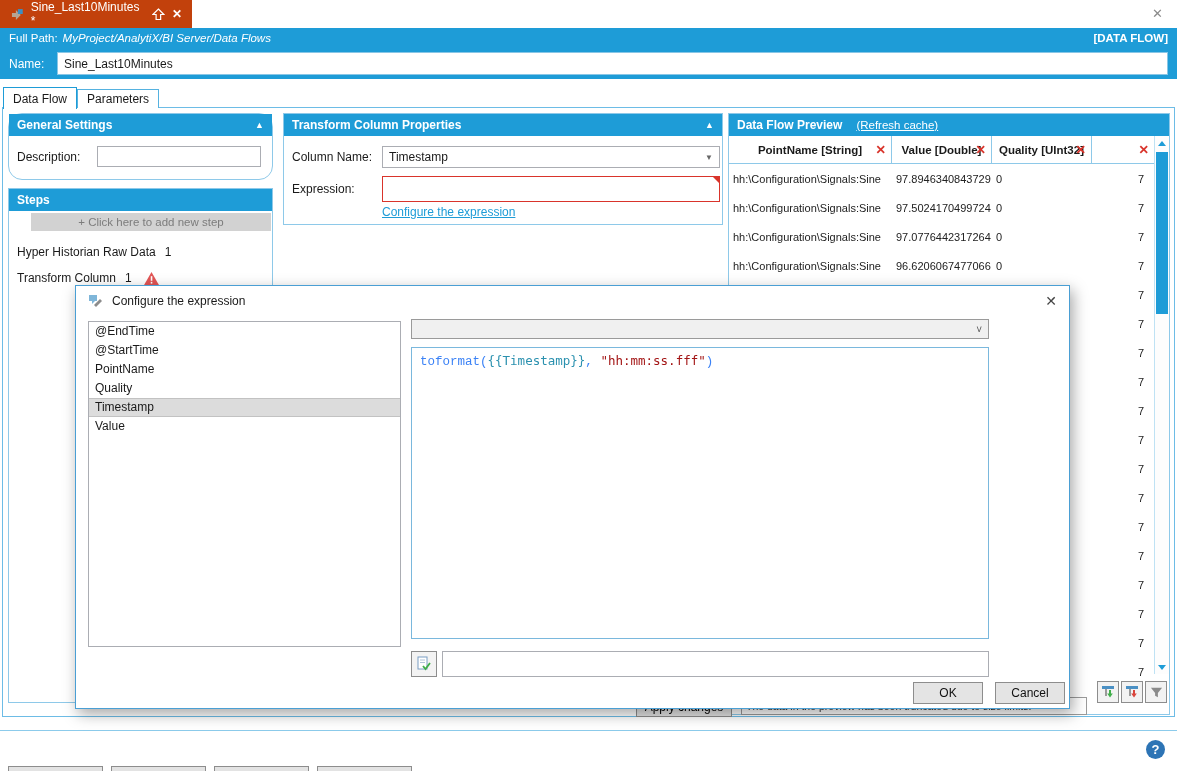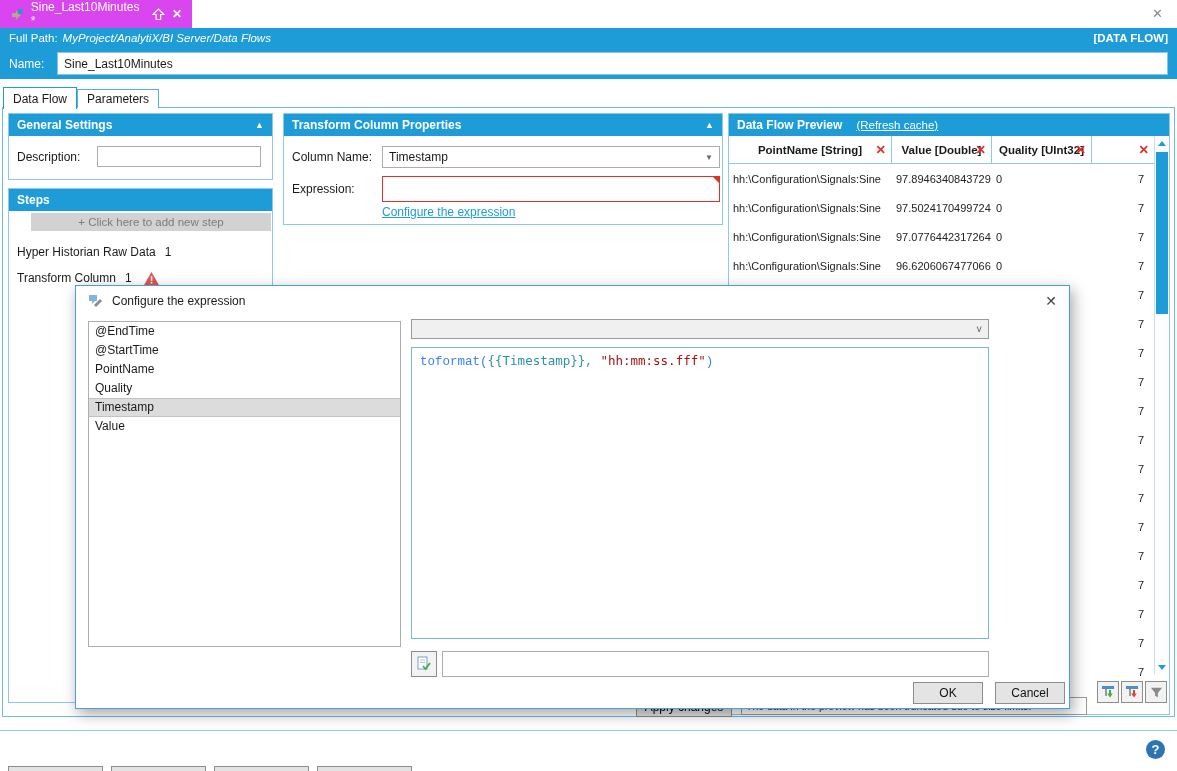--- a/index.html
+++ b/index.html
@@ -1,21 +1,21 @@
 <!DOCTYPE html>
 <html><head>
 <meta charset="utf-8">
 <style>
   * { box-sizing: border-box; margin: 0; padding: 0; }
   body { font-family: "Liberation Sans", sans-serif; background: #fff; }
   #window { position: relative; width: 1177px; height: 771px; background: #fff; overflow: hidden; font-size: 12px; color: #1a1a1a; }
 
   
   .tabbar { position: absolute; left: 0; top: 0; width: 100%; height: 28px; background: #fff; }
-  .doc-tab { position: absolute; left: 0; top: 0; height: 28px; width: 192px; background: #d946ef; color: #fff; display: flex; align-items: center; gap: 7px; padding: 0 10px; cursor: default; }
+  .doc-tab { position: absolute; left: 0; top: 0; height: 28px; width: 192px; background: #c2410c; color: #fff; display: flex; align-items: center; gap: 7px; padding: 0 10px; cursor: default; }
   .doc-tab .t-title { font-size: 12px; }
   .tab-close, .up-icon { color: #fff; font-size: 12px; font-weight: bold; cursor: pointer; line-height: 1; }
   .win-close { position: absolute; right: 14px; top: 6px; color: #8a8a8a; font-size: 13px; cursor: pointer; }
 
   
   .pathbar { position: absolute; left: 0; top: 28px; width: 100%; height: 20px; background: #1e9cd7; color: #fff; display: flex; align-items: center; padding: 0 9px; font-size: 11.5px; gap: 5px; }
   .pathbar .pval { font-style: italic; }
   .doctype { margin-left: auto; font-weight: bold; }
   .namebar { position: absolute; left: 0; top: 48px; width: 100%; height: 31px; background: #1e9cd7; color: #fff; display: flex; align-items: center; padding: 0 9px; }
   .namebar label { width: 48px; }
@@ -27,21 +27,21 @@
   .tab.active { height: 22px; padding-top: 4px; border-color: #1e9cd7; margin-bottom: -1px; background: #fff; }
 
   .content-frame { position: absolute; left: 2px; top: 107px; width: 1173px; height: 610px; border: 1px solid #6dbce6; }
   .footsep { position: absolute; left: 0; top: 730px; width: 100%; height: 1px; background: #8ccbeb; }
 
   
   .panel { position: absolute; background: #fff; border: 1px solid #8ec9e9; }
   .phead { height: 22px; background: #1e9cd7; color: #fff; font-weight: bold; display: flex; align-items: center; padding: 0 8px; font-size: 12px; }
   .phead .collapse { margin-left: auto; font-size: 9px; cursor: pointer; }
 
-  #gs-panel { left: 8px; top: 113px; width: 265px; height: 67px; }
+  #gs-panel { left: 8px; top: 113px; width: 265px; height: 67px; border-radius: 14px; }
   .gs-row { position: relative; height: 44px; }
   .gs-row label { position: absolute; left: 8px; top: 14px; }
   .gs-row input { position: absolute; left: 88px; top: 10px; width: 164px; height: 21px; border: 1px solid #abadb3; padding: 0 4px; font-family: inherit; font-size: 12px; }
 
   #steps-panel { left: 8px; top: 188px; width: 265px; height: 515px; }
   .add-step { position: absolute; left: 22px; right: 1px; top: 24px; height: 18px; background: #d2d2d2; color: #7c7c7c; text-align: center; font-size: 11.5px; line-height: 18px; cursor: pointer; }
   #steps-list { position: absolute; left: 0; top: 50px; right: 0; }
   .step-item { display: flex; align-items: center; padding: 0 8px; height: 26px; cursor: pointer; }
   .step-index { margin-left: 9px; }
   .warn { width: 15px; height: 13px; margin-left: 12px; }

